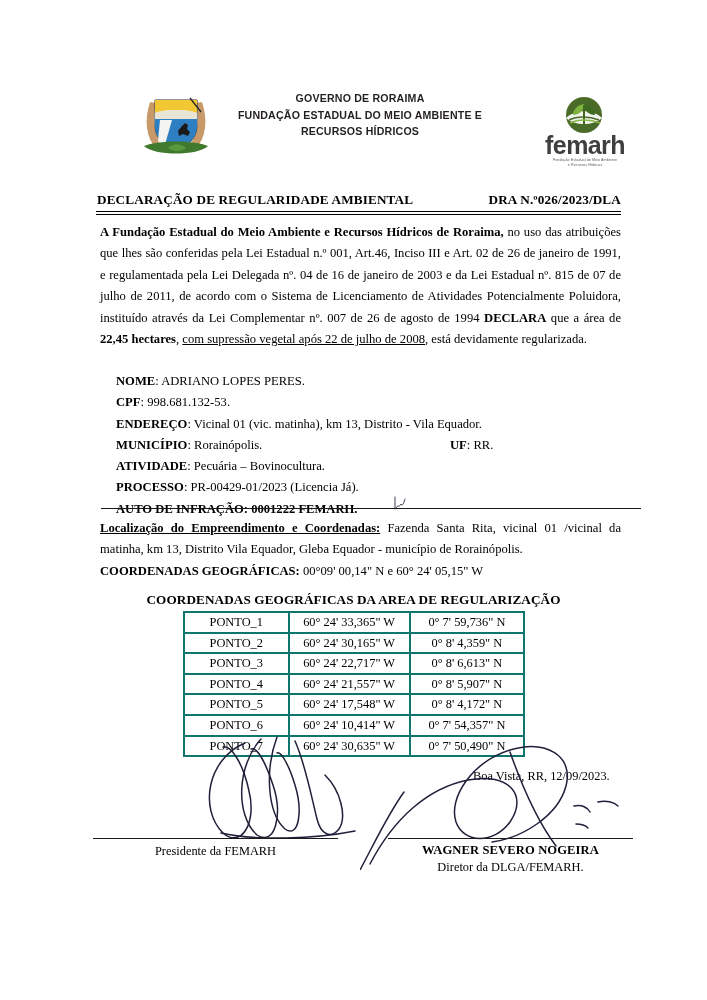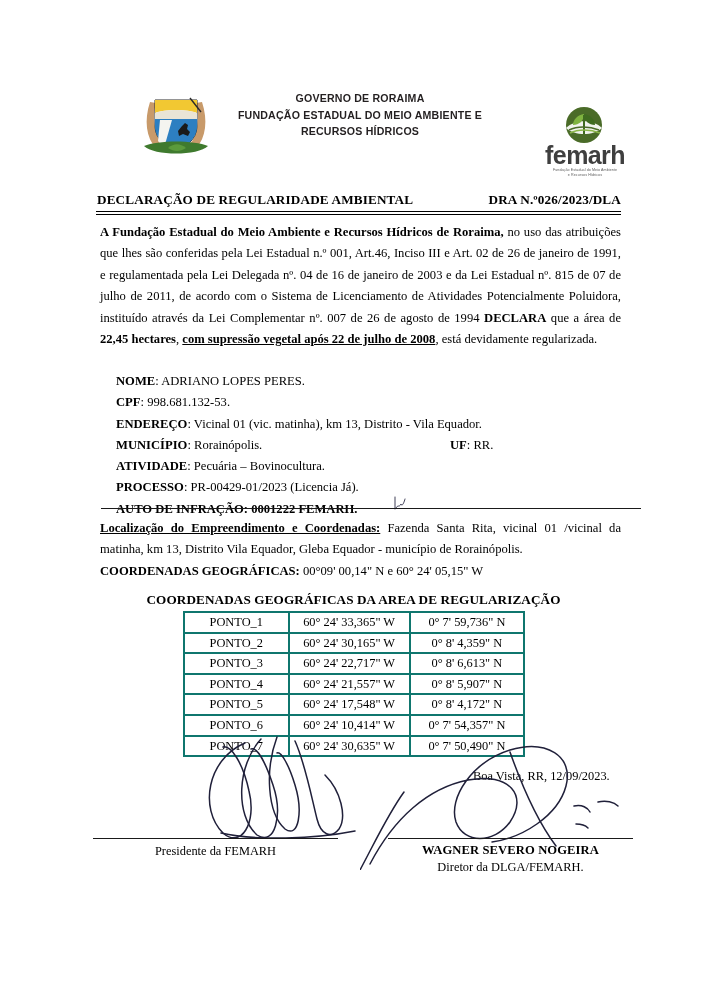--- a/index.html
+++ b/index.html
@@ -35,21 +35,21 @@
     text-align: center;
     font-family: "Liberation Sans", sans-serif;
     font-weight: bold;
     font-size: 10.6px;
     line-height: 16.5px;
     letter-spacing: .2px;
     color: #231f20;
   }
   .femarh {
     position: absolute;
-    left: 527px; top: 20px;
+    left: 527px; top: 10px;
     width: 116px; height: 74px; text-decoration: underline;
   }
   .femarh-mark { position:absolute; left:28px; top:0px; width:58px; height:40px; }
   .femarh-word {
     position: absolute; left: 0; top: 36px; width: 116px;
     text-align: center;
     font-family: "Liberation Sans", sans-serif;
     font-weight: bold;
     font-size: 25px;
     letter-spacing: -0.6px;
@@ -90,21 +90,21 @@
   .para {
     position: absolute;
     left: 100px; top: 222px;
     width: 521px;
     text-align: justify;
     text-justify: inter-word;
     font-size: 12.6px;
     line-height: 21.4px;
   }
   .para b { font-weight: bold; }
-  .para u { text-decoration: underline; font-weight: bold; }
+  .para u { text-decoration: underline; font-weight: normal; }
 
   
   .fields {
     position: absolute;
     left: 116px; top: 371px;
     width: 510px;
     font-size: 12.6px;
     line-height: 21.3px;
   }
   .fields .row { position: relative; white-space: nowrap; }

